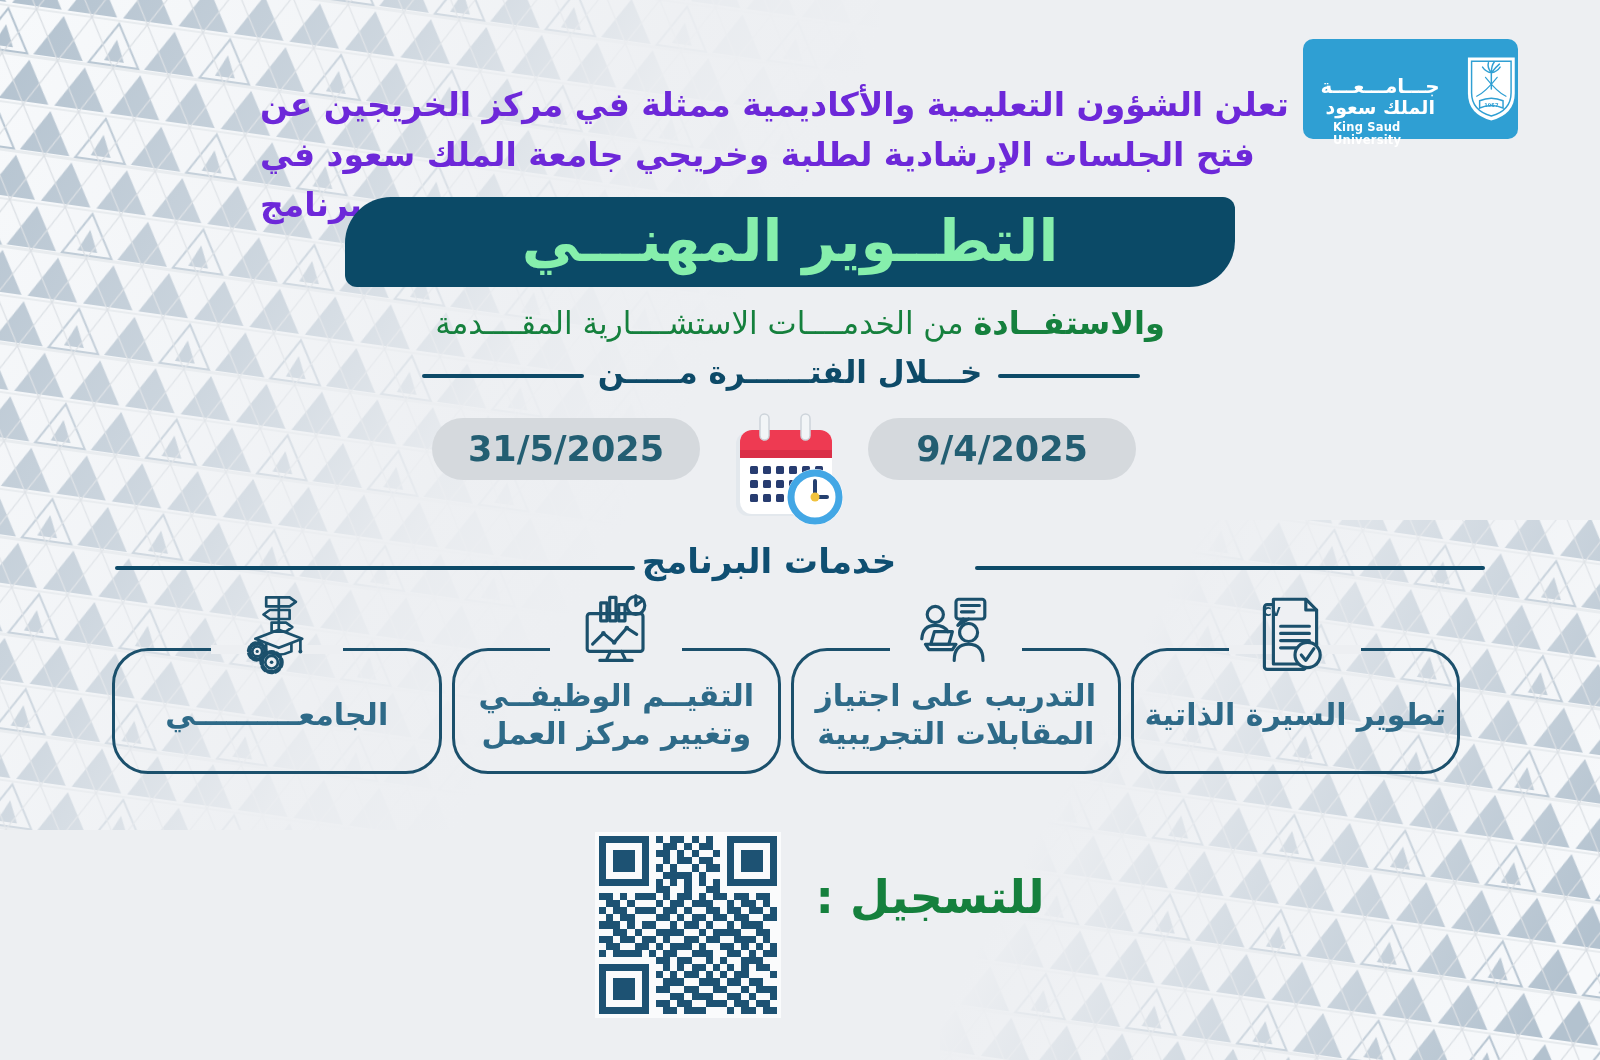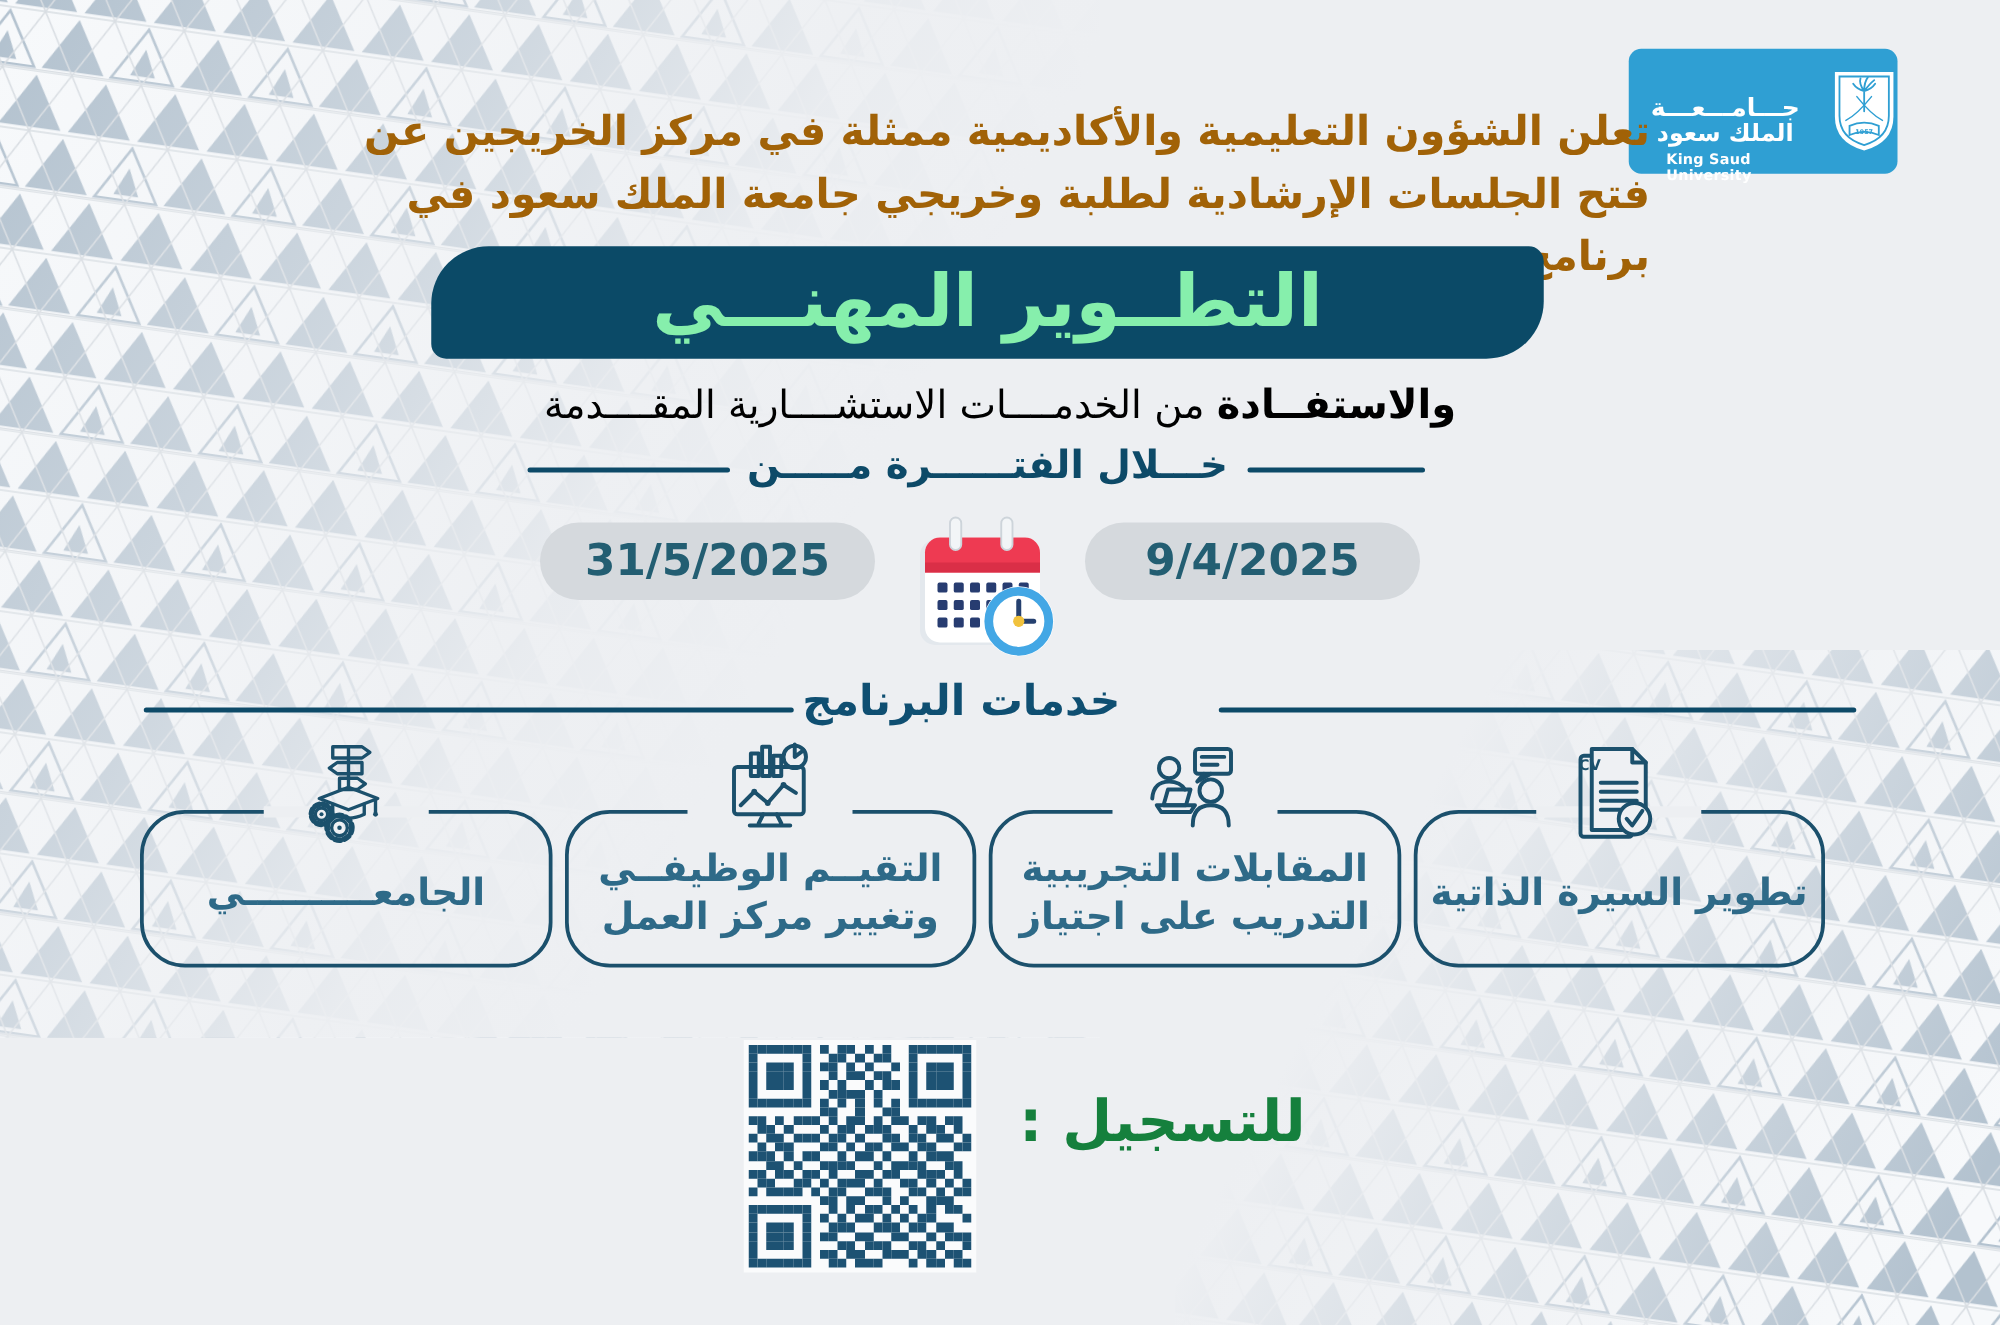--- a/index.html
+++ b/index.html
@@ -14,30 +14,30 @@
   .fade-br{left:940px;top:520px;width:660px;height:540px;
     background:linear-gradient(298deg,rgba(237,239,242,0) 8%,rgba(237,239,242,.5) 40%,#edeff2 72%);}
   
   .logo{left:1303px;top:39px;width:215px;height:100px;background:#2f9fd3;border-radius:10px;
         display:flex;flex-direction:row-reverse;align-items:center;justify-content:center;gap:8px;color:#fff;}
   .logo-text{display:flex;flex-direction:column;align-items:center;line-height:1.12;margin-top:44px;}
   .logo-ar1{font-size:20px;font-weight:bold;}
   .logo-ar2{font-size:19px;font-weight:bold;}
   .logo-en{font-size:11.5px;font-weight:bold;margin-top:3px;letter-spacing:.2px;padding-left:30px;}
   
-  .header{left:260px;top:80px;width:1060px;text-align:right;direction:rtl;
-          color:#a16207;font-size:33px;line-height:50px;font-weight:600;}
+  .header{left:260px;top:80px;width:1060px;text-align:left;direction:rtl;
+          color:#6d28d9;font-size:33px;line-height:50px;font-weight:600;}
   .header b{font-weight:800;}
   
   .banner{left:345px;top:197px;width:890px;height:90px;background:#0b4a67;
           border-radius:46px 12px 46px 12px;color:#86efac;text-align:center;
           font-size:58px;font-weight:bold;line-height:88px;direction:rtl;}
   
   .benefit{left:300px;top:302px;width:1000px;text-align:center;direction:rtl;
-           color:#000000;font-size:31px;line-height:42px;font-weight:500;}
+           color:#15803d;font-size:31px;line-height:42px;font-weight:500;}
   .benefit b{font-weight:800;font-size:32px;}
   .period{left:580px;top:354px;width:420px;text-align:center;direction:rtl;
           color:#0d4a68;font-size:31px;font-weight:bold;}
   .pline{height:4px;background:#0d4a68;border-radius:2px;top:374px;}
   .pline-l{left:422px;width:162px;}
   .pline-r{left:998px;width:142px;}
   
   .pill{top:418px;width:268px;height:62px;border-radius:32px;background:#d5d9dd;
         color:#235e72;font-size:35px;font-weight:bold;text-align:center;line-height:62px;}
   .pill-end{left:432px;}
@@ -205,22 +205,22 @@
           <path d="M56,15 H76 M56,22 H70"></path>
           <circle cx="27" cy="25" r="9"></circle>
           <path d="M12,52 Q13,37 27,37 Q37,37 41,44"></path>
           <path d="M22,58 L26,44 H46 L42,58 Z"></path>
           <path d="M16,58 H50 L46,64 H20 Z"></path>
           <circle cx="64" cy="45" r="10"></circle>
           <path d="M48,76 Q48,58 64,58 Q80,58 80,76"></path>
         </g>
       </svg>
       <div class="card-text">
+        <div>التدريب على اجتياز</div>
         <div>المقابلات التجريبية</div>
-        <div>التدريب على اجتياز</div>
       </div>
     </div>
 
     <div class="card">
       <div class="card-border"></div>
       <div class="card-notch"></div>
       <svg class="card-icon" width="92" height="90" viewBox="0 0 100 100">
         <g fill="none" stroke="#1b506c" stroke-width="3.5" stroke-linecap="round" stroke-linejoin="round">
           <rect x="33" y="12" width="7" height="20"></rect>
           <rect x="43" y="6" width="7" height="26"></rect>

